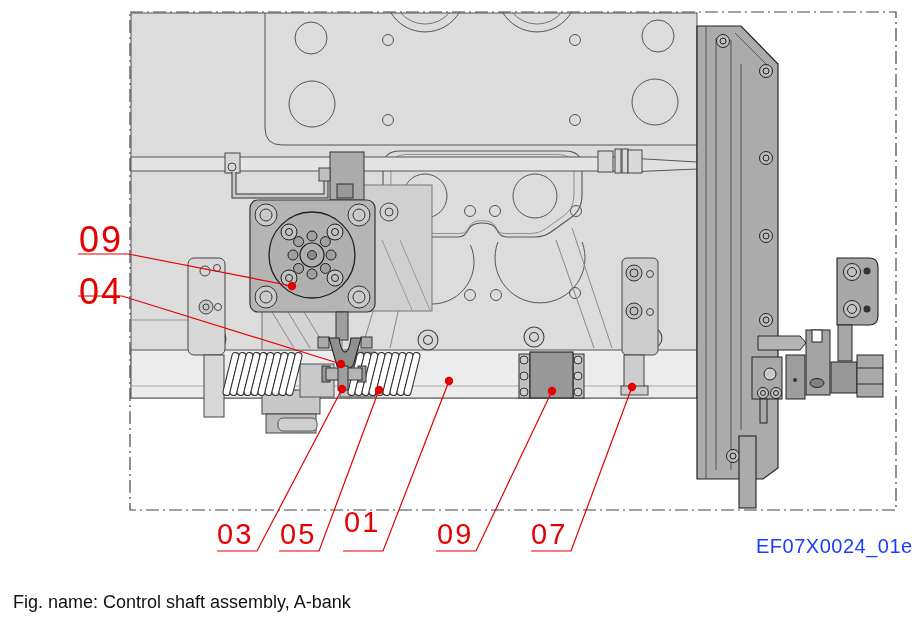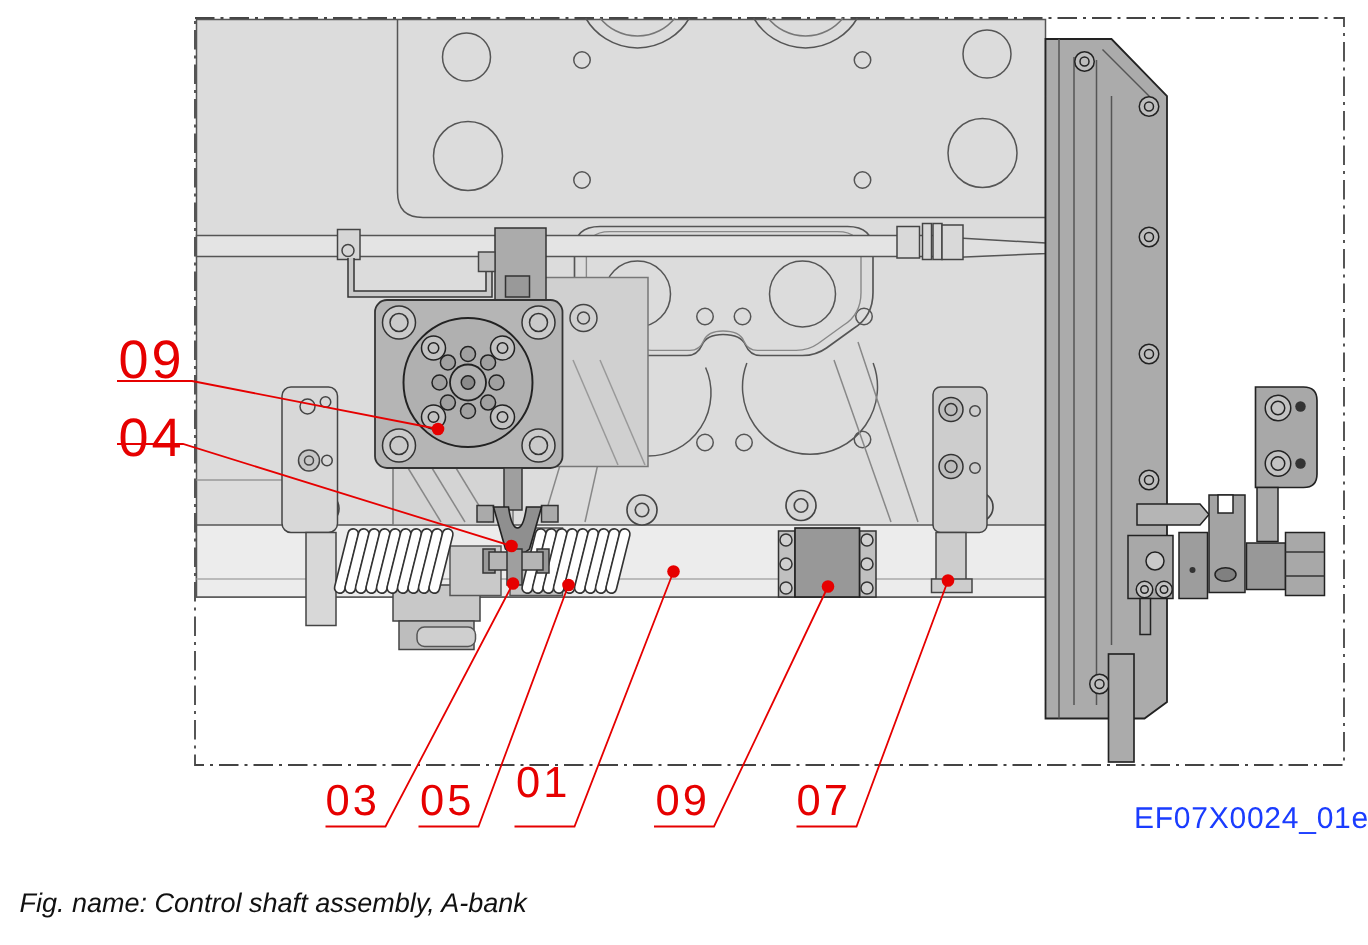--- a/index.html
+++ b/index.html
@@ -3,21 +3,21 @@
 <meta charset="utf-8">
 <style>
   html,body{margin:0;padding:0;background:#ffffff;}
   body{width:912px;height:630px;position:relative;font-family:"Liberation Sans",sans-serif;overflow:hidden;}
   .stage{position:absolute;left:0;top:0;width:912px;height:630px;}
   svg{position:absolute;left:0;top:0;}
   .callout{position:absolute;color:#e60000;font-family:"Liberation Sans",sans-serif;line-height:1;letter-spacing:2px;user-select:none;}
   .callout.big{font-size:36px;}
   .callout.small{font-size:29px;}
   .drawing-code{position:absolute;left:756px;top:535px;font-size:20px;color:#1a3cff;letter-spacing:0.5px;}
-  .fig-caption{position:absolute;left:13px;top:592px;font-size:18px;font-style:italic;color:#111;}
+  .fig-caption{position:absolute;left:13px;top:592px;font-size:18px;color:#111;}
 </style>
 </head>
 <body>
 
 <div class="stage">
 
 <svg width="912" height="630" viewBox="0 0 912 630">
   <defs>
     <g id="coil">
           <rect x="-3.5" y="-22" width="7" height="44" rx="3.5" fill="#ffffff" stroke="#333" stroke-width="1.1" transform="rotate(14)"></rect>

